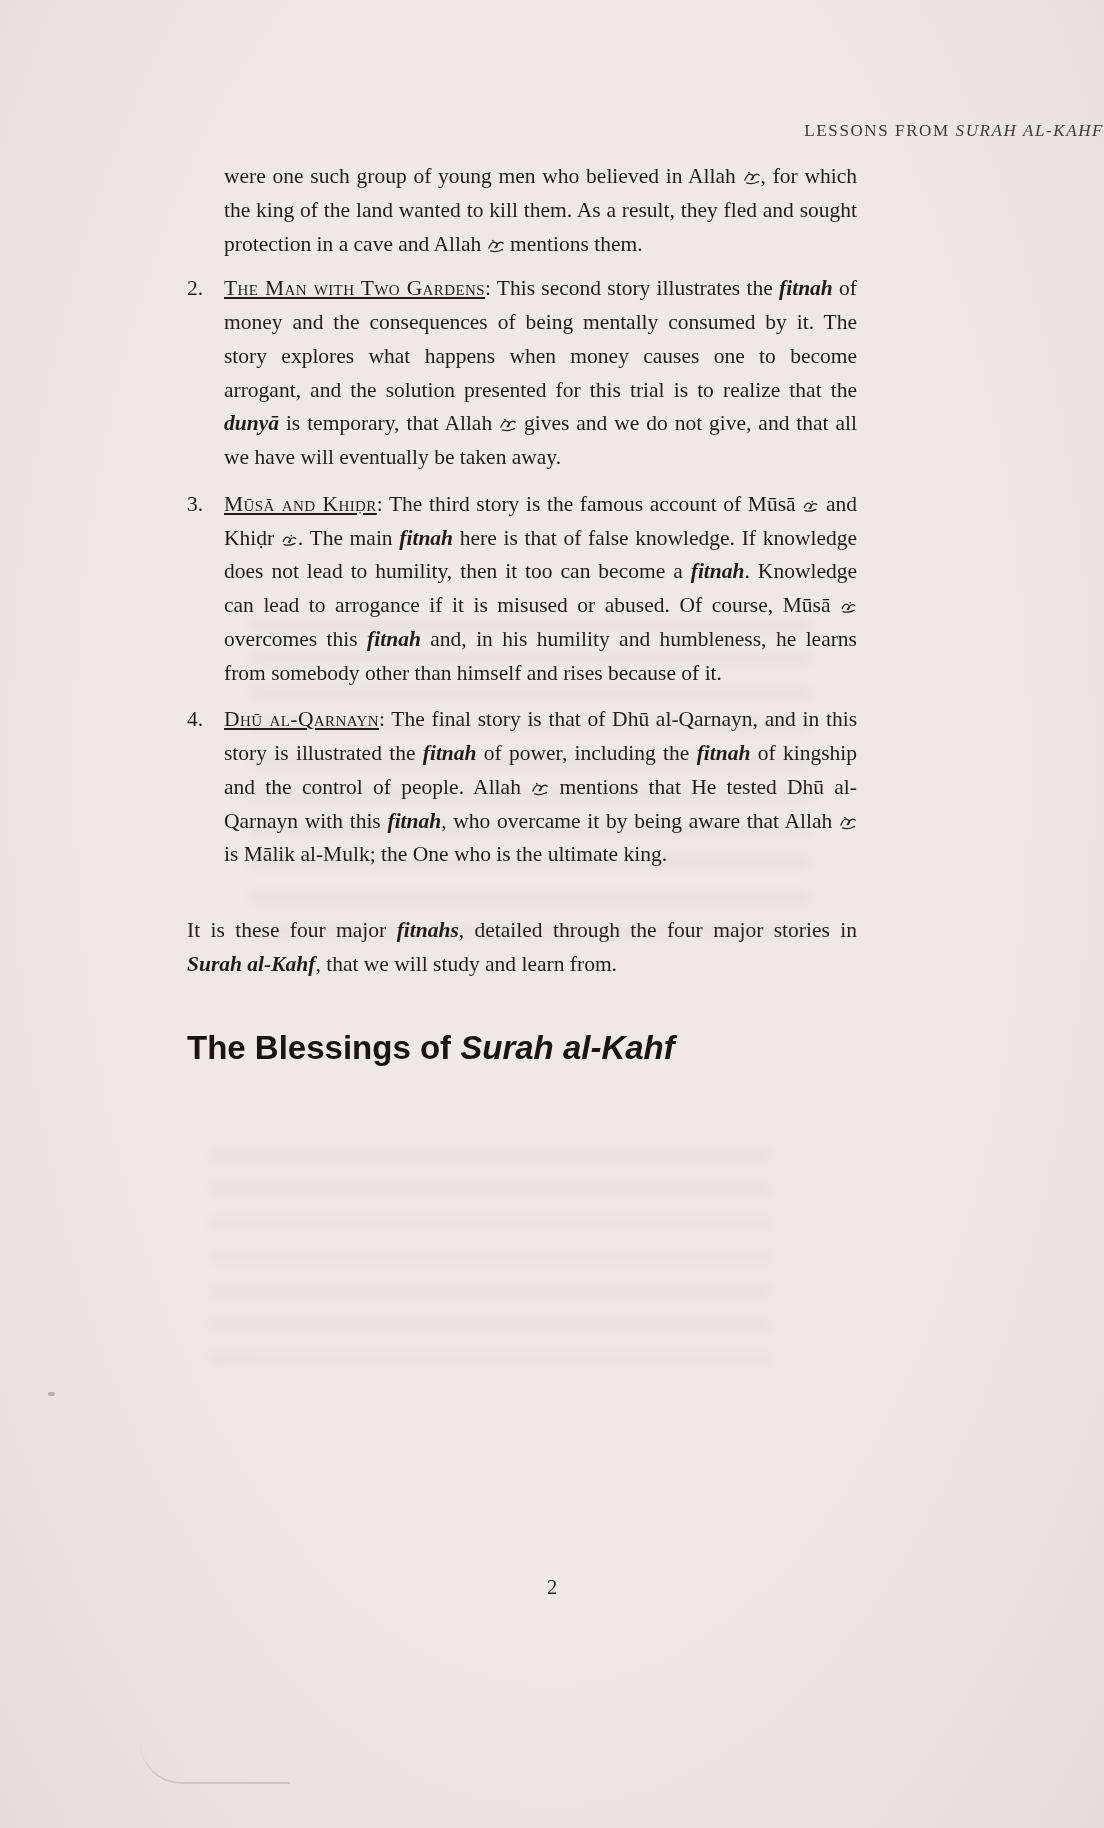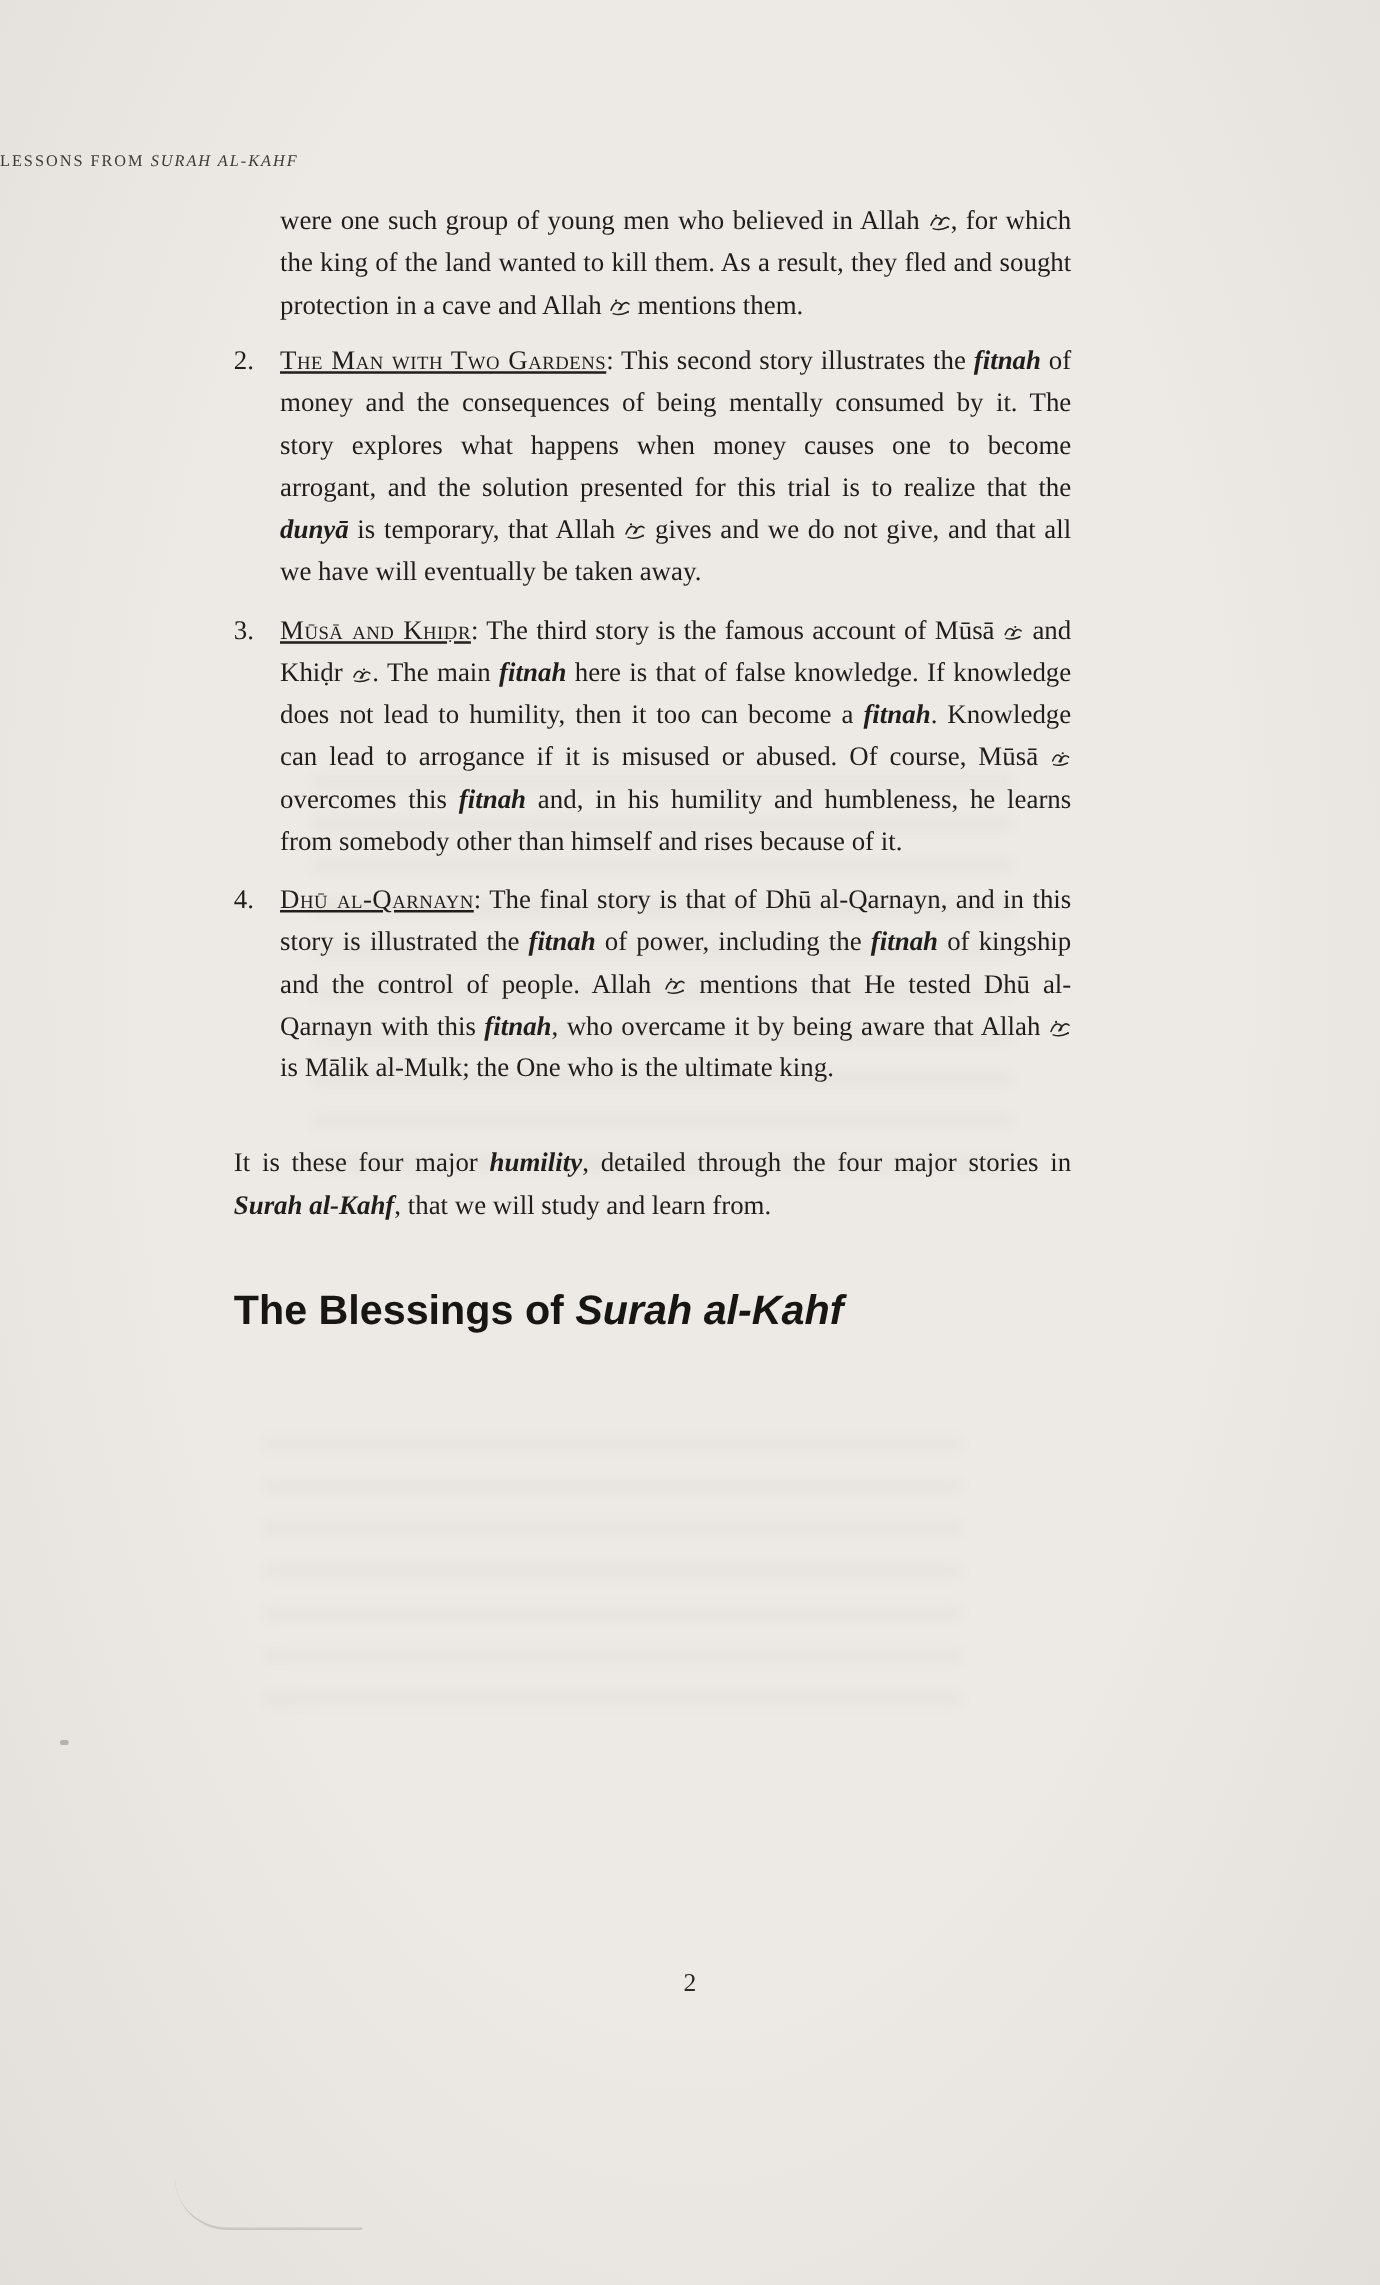--- a/index.html
+++ b/index.html
@@ -12,22 +12,22 @@
     color:#201e1b;
     overflow:hidden;
   }
   .ghost1{left:250px;top:620px;width:560px;height:330px;background:repeating-linear-gradient(#6b675f 0 10px, transparent 10px 34px);position:absolute;filter:blur(5px);opacity:.05;}
   .ghost2{left:210px;top:1150px;width:560px;height:220px;background:repeating-linear-gradient(#6b675f 0 10px, transparent 10px 34px);position:absolute;filter:blur(5px);opacity:.045;}
   .curl{position:absolute;left:140px;top:1742px;width:150px;height:40px;border-bottom:2px solid #b9b5ae;border-radius:0 0 0 70px;opacity:.6;}
   .speck{position:absolute;left:48px;top:1392px;width:7px;height:4px;background:#8d897f;opacity:.55;border-radius:2px;}
 
   .running-header{
     position:absolute;top:121px;left:0;width:100%;
-    text-align:left;
-    font-size:13px;letter-spacing:1.6px;
+    text-align:right;
+    font-size:17px;letter-spacing:1.6px;
     color:#3d3a36;
   }
   .running-header .ital{font-style:italic;}
 
   .content{
     position:absolute;top:160px;left:187px;width:670px;
     font-size:21.5px;line-height:1.57;
     text-align:justify;
     -webkit-hyphens:auto;hyphens:auto;
   }
@@ -125,19 +125,19 @@
             <circle cx="17" cy="12.5" r="1" fill="#26231f"></circle>
           </svg></span><span> mentions that He tested Dhū al-Qarnayn with this </span><span class="italic">fitnah</span><span>, who overcame it by being aware that Allah </span><span class="honorific"><svg width="18" height="15" viewBox="0 0 20 16">
             <g fill="none" stroke="#26231f" stroke-width="1.4" stroke-linecap="round">
               <path d="M2 11 q3 -8 7 -6.5 q4 1.5 1.5 5.5"></path>
               <path d="M9 10.5 q5 -9 9 -5"></path>
               <path d="M4 14 q6 2 12 -1"></path>
             </g>
             <circle cx="6.5" cy="2.5" r="1" fill="#26231f"></circle>
             <circle cx="17" cy="12.5" r="1" fill="#26231f"></circle>
           </svg></span><span> is Mālik al-Mulk; the One who is the ultimate king.</span></div>
-      <div class="block paragraph space-before"><span>It is these four major </span><span class="italic">humility</span><span>, detailed through the four major stories in </span><span class="italic">Surah al-Kahf</span><span>, that we will study and learn from.</span></div>
+      <div class="block paragraph space-before"><span>It is these four major </span><span class="italic">fitnahs</span><span>, detailed through the four major stories in </span><span class="italic">Surah al-Kahf</span><span>, that we will study and learn from.</span></div>
       <div class="block heading"><span>The Blessings of </span><span class="italic">Surah al-Kahf</span></div>
     </div>
 
   <div class="page-number">2</div>
 
 </div>
 
 </body></html>

